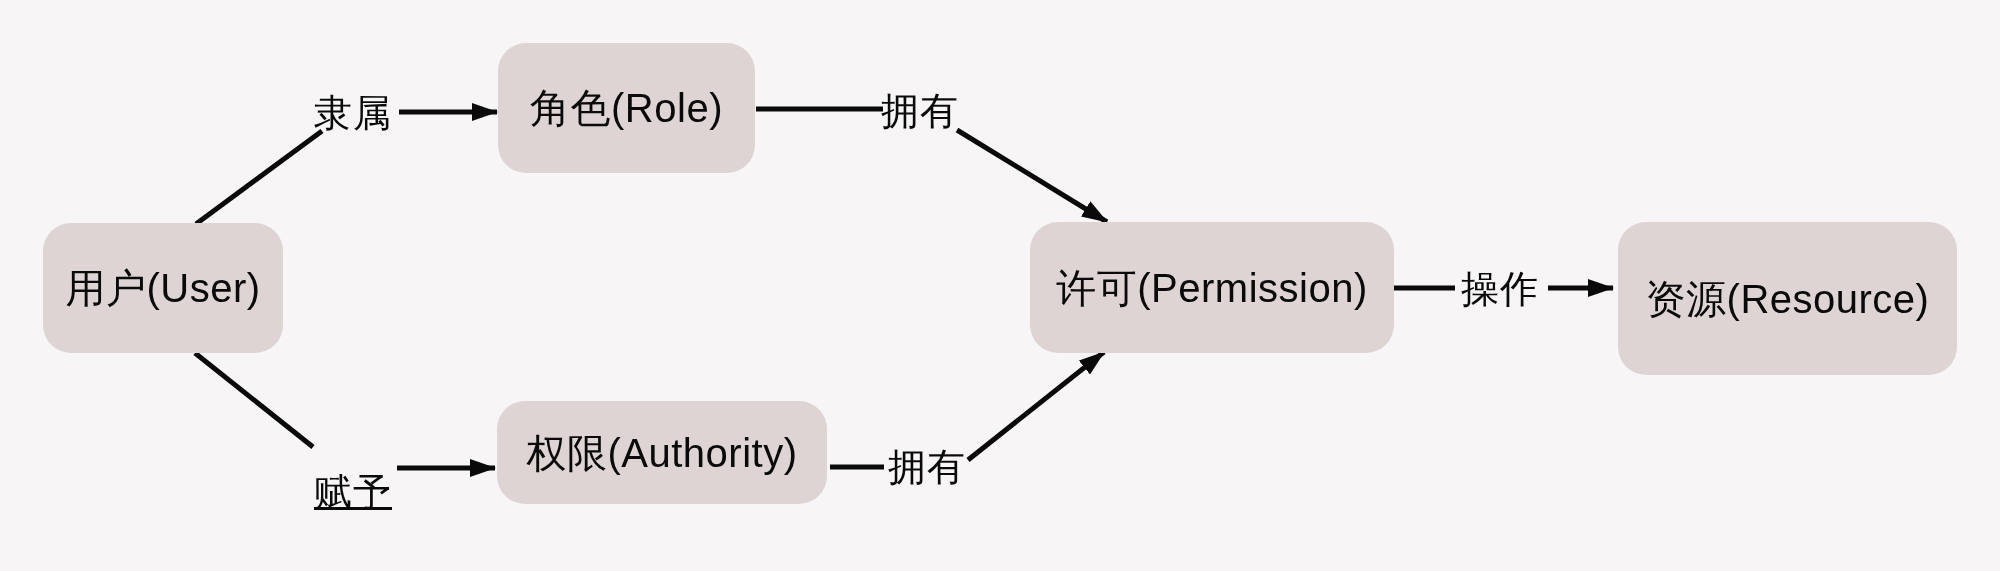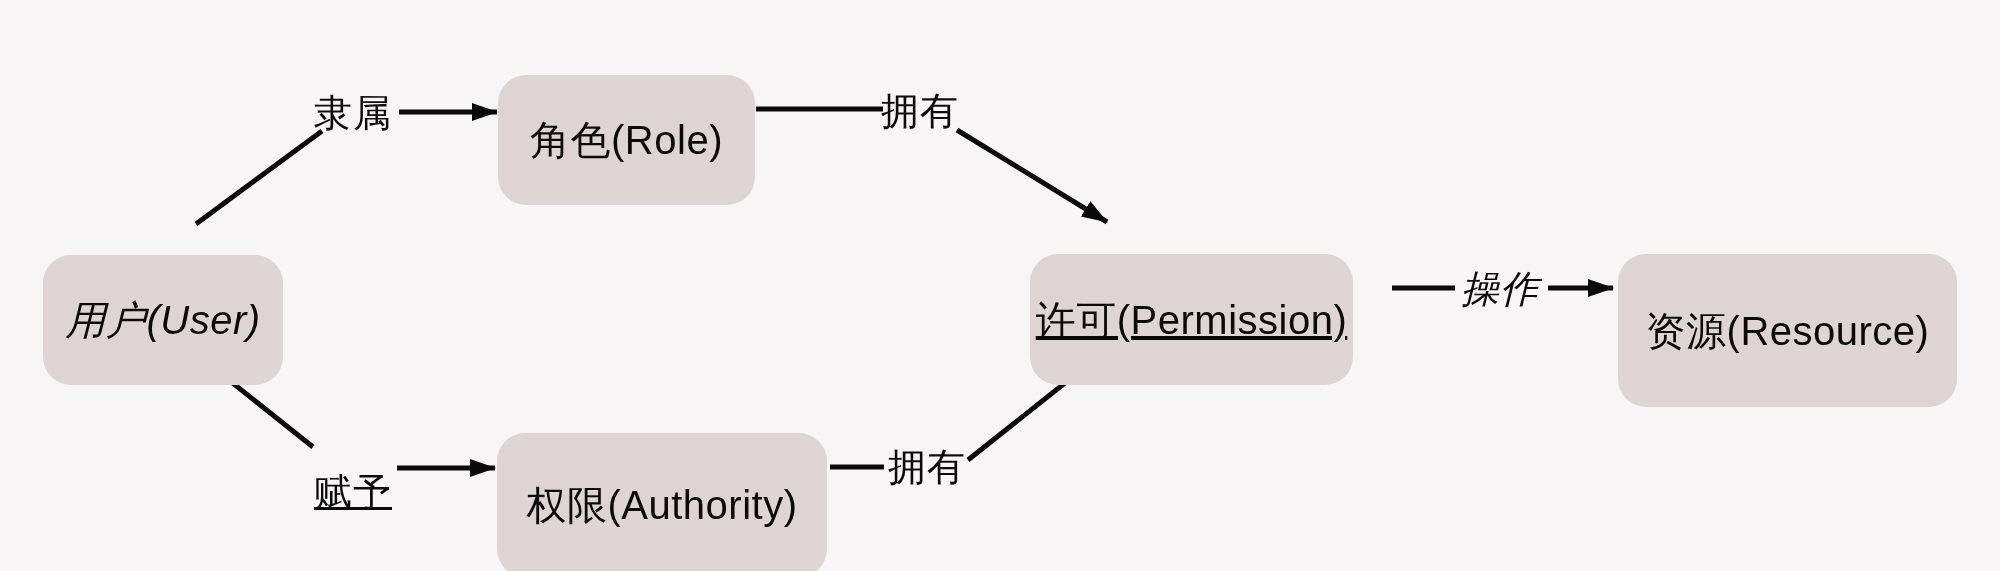--- a/index.html
+++ b/index.html
@@ -38,41 +38,40 @@
     background: var(--node-fill);
     border-radius: 28px;
     display: flex;
     align-items: center;
     justify-content: center;
     color: var(--text);
     font-size: 40px;
     line-height: 1;
     white-space: nowrap;
     letter-spacing: 0.5px;
-    margin-top: 32px;
   }
-  .node-user       { left: 43px;   top: 223px; width: 240px; height: 130px; font-style: italic; }
+  .node-user       { left: 43px;   top: 223px; width: 240px; height: 130px; }
   .node-role       { left: 498px;  top: 43px;  width: 257px; height: 130px; }
-  .node-authority  { left: 497px;  top: 401px; width: 330px; height: 144px; }
-  .node-permission { left: 1030px; top: 222px; width: 323px; height: 131px; text-decoration: underline; }
+  .node-authority  { left: 497px;  top: 401px; width: 330px; height: 103px; }
+  .node-permission { left: 1030px; top: 222px; width: 364px; height: 131px; }
   .node-resource   { left: 1618px; top: 222px; width: 339px; height: 153px; }
   .edge-label {
     position: absolute;
     transform: translate(-50%, -50%);
     color: var(--text);
     font-size: 38px;
     line-height: 1;
     white-space: nowrap;
     letter-spacing: 1px;
   }
   .edge-label-lishu   { left: 353px;  top: 113px; font-family: Liberation Serif, serif; }
   .edge-label-yongyou-top { left: 920px;  top: 111px; }
   .edge-label-fuyu    { left: 353px;  top: 492px; text-decoration: underline; }
   .edge-label-yongyou-bottom { left: 927px; top: 467px; }
-  .edge-label-caozuo  { left: 1500px; top: 289px; font-style: italic; }
+  .edge-label-caozuo  { left: 1500px; top: 289px; }
 </style>
 </head>
 <body>
 
 <div class="canvas">
 
   <svg class="edges-svg" viewBox="0 0 2000 571" xmlns="http://www.w3.org/2000/svg">
     <defs>
       <marker id="arrow" markerUnits="userSpaceOnUse" markerWidth="26" markerHeight="18" viewBox="0 0 26 18" refX="25" refY="9" orient="auto">
         <path class="arrowhead-path" d="M0,0 L26,9 L0,18 Z"></path>

